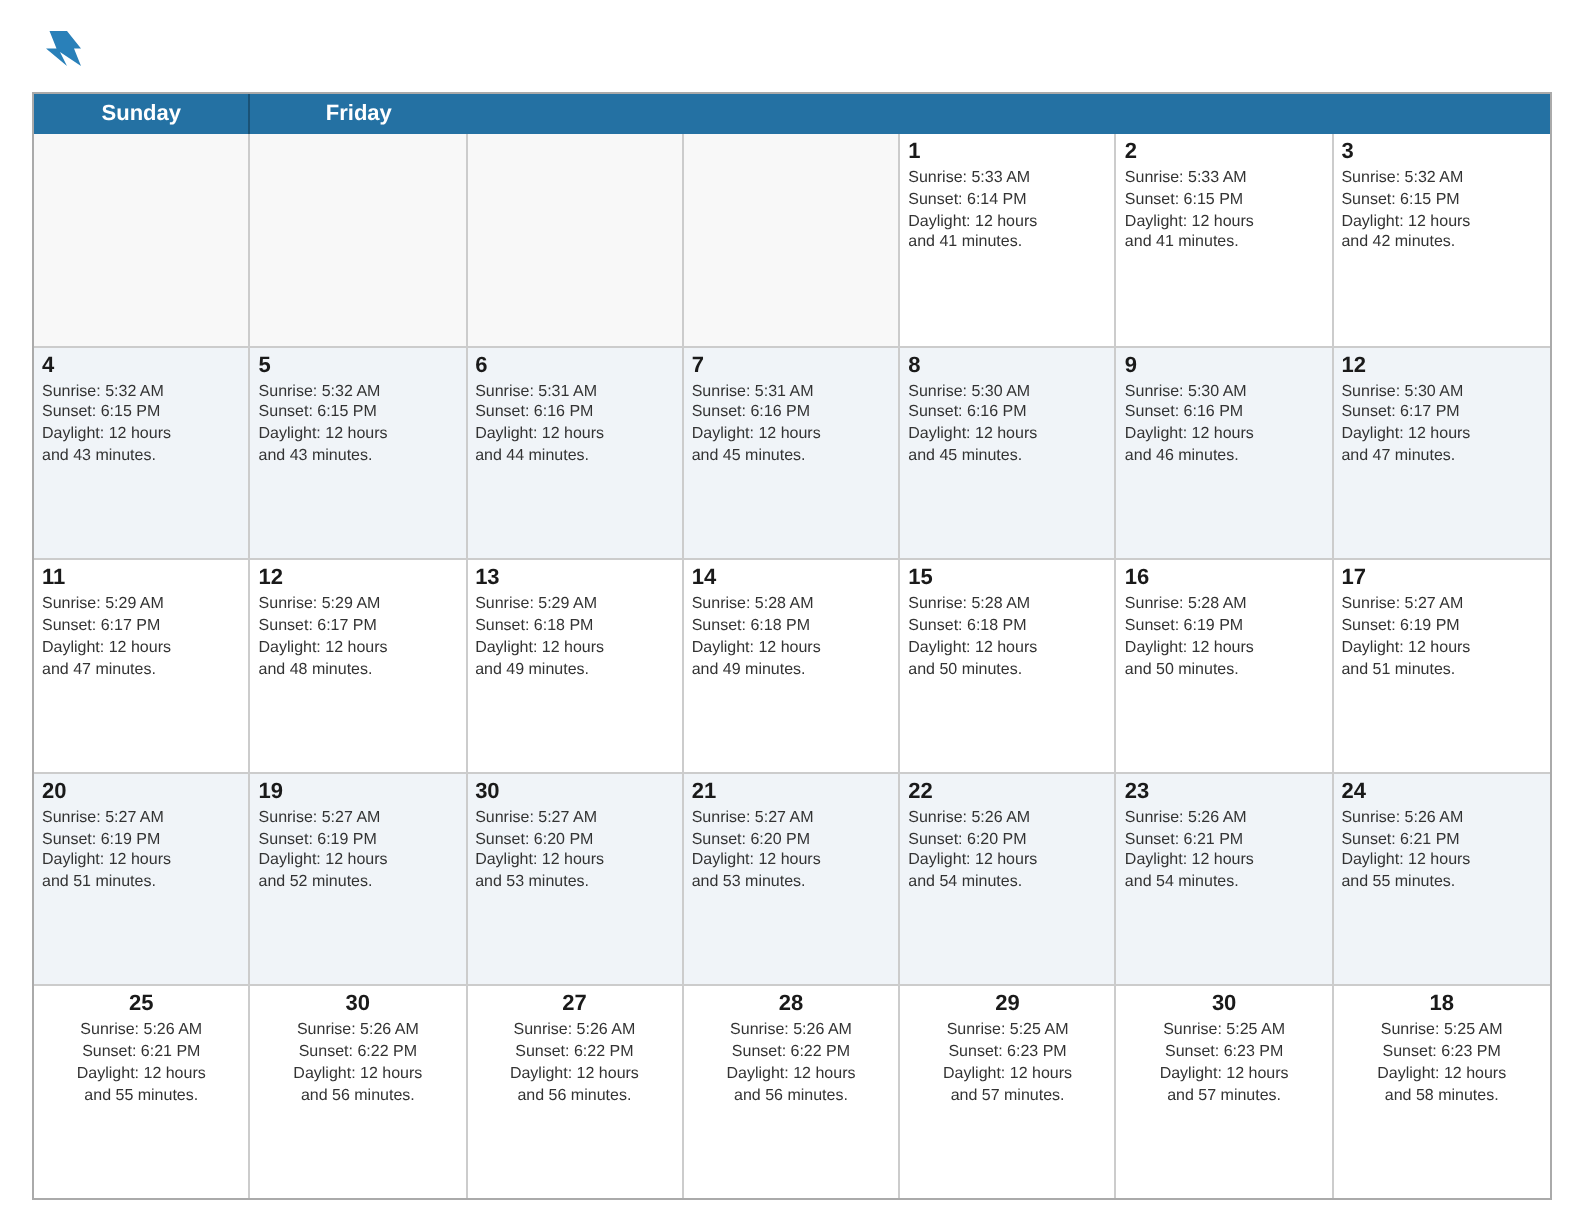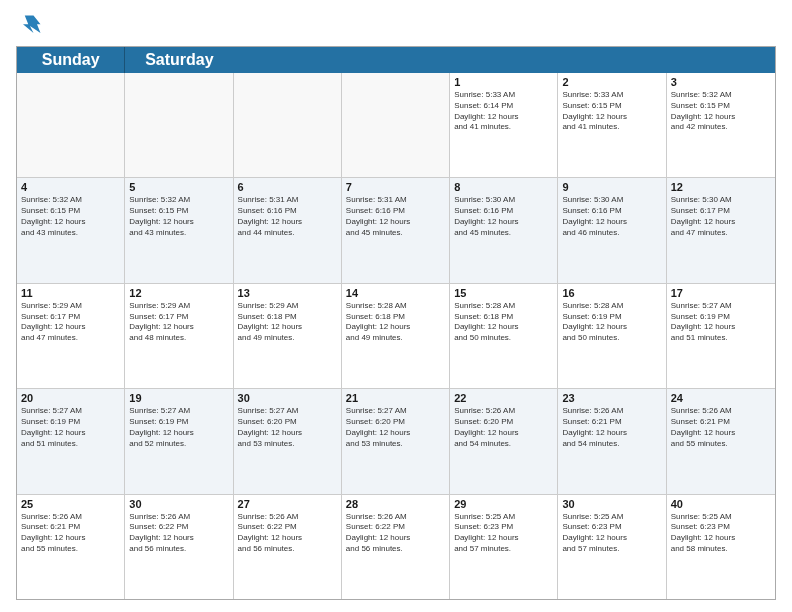--- a/index.html
+++ b/index.html
@@ -54,39 +54,39 @@
       color: #333;
       margin-top: 2px;
     }
     .cal-header {
       display: grid;
       grid-template-columns: repeat(7, 1fr);
       background: #2471a3;
     }
     .cal-header-cell {
       color: #fff;
-      font-size: 16px;
+      font-size: 11px;
       font-weight: bold;
       text-align: center;
       padding: 4px 12px;
       border-right: 1px solid #1a5276;
     }
     .cal-header-cell:last-child { border-right: none; }
     .cal-body {
       flex: 1;
       display: flex;
       flex-direction: column;
     }
     .cal-row {
       display: grid;
       grid-template-columns: repeat(7, 1fr);
       flex: 1;
       border-bottom: 1px solid #ccc;
     }
-    .cal-row:last-child { border-bottom: none; }
+    .cal-row:last-child { border-bottom: none; text-align: center; }
     .cal-cell {
       border-right: 1px solid #ccc;
       padding: 3px 4px;
       font-size: 8.5px;
       color: #333;
       background: #fff;
       vertical-align: top;
       min-height: 0;
     }
     .cal-cell:last-child { border-right: none; }
@@ -126,21 +126,21 @@
     </div>
     <div class="title-block">
       <div class="month-title"></div>
       <div class="location"></div>
     </div>
   </div>
 
   <div class="outer-border">
     <div class="cal-header">
     <div class="cal-header-cell">Sunday</div>
-        <div class="cal-header-cell">Saturday</div>
+        <div class="cal-header-cell">Friday</div>
       </div>
     <div class="cal-body">
     <div class="cal-row">
           <div class="cal-cell empty"></div>
           <div class="cal-cell empty"></div>
           <div class="cal-cell empty"></div>
           <div class="cal-cell empty"></div>
           <div class="cal-cell">
             <div class="day-num">1</div>
             <div class="cell-text" style="white-space: pre-line;">Sunrise: 5:33 AM
@@ -353,21 +353,21 @@
 and 57 minutes.</div>
           </div>
           <div class="cal-cell">
             <div class="day-num">30</div>
             <div class="cell-text" style="white-space: pre-line;">Sunrise: 5:25 AM
 Sunset: 6:23 PM
 Daylight: 12 hours
 and 57 minutes.</div>
           </div>
           <div class="cal-cell">
-            <div class="day-num">40</div>
+            <div class="day-num">18</div>
             <div class="cell-text" style="white-space: pre-line;">Sunrise: 5:25 AM
 Sunset: 6:23 PM
 Daylight: 12 hours
 and 58 minutes.</div>
           </div>
         </div>
       </div>
   </div>
 </div>
 

